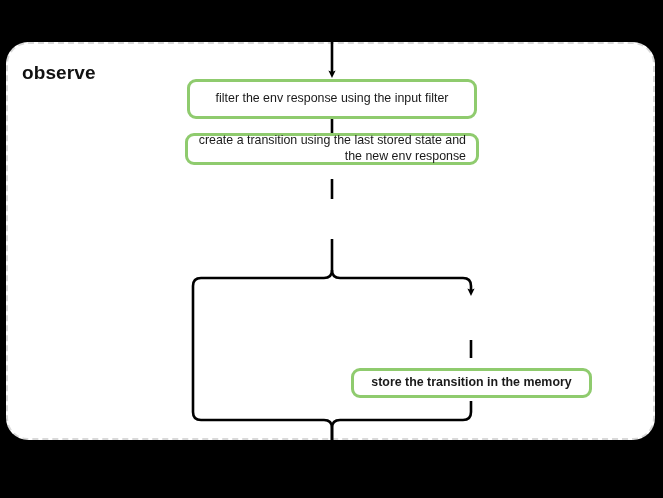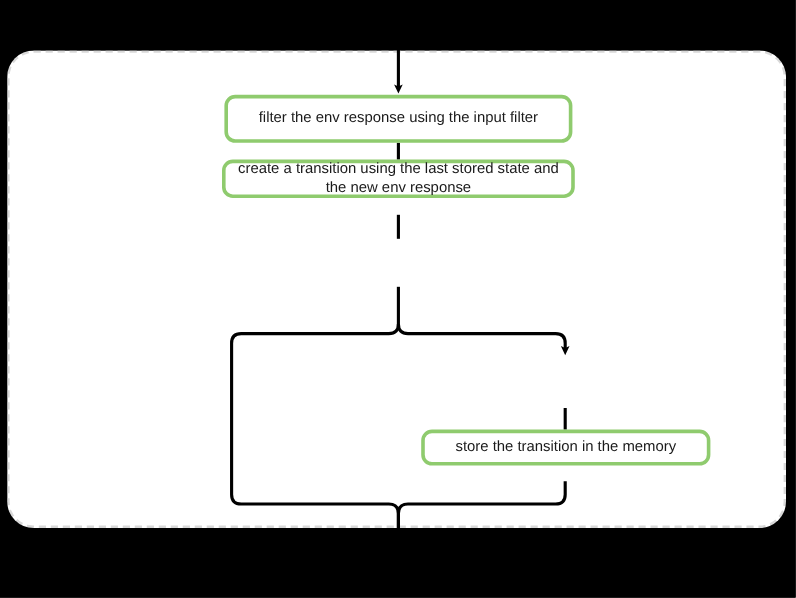--- a/index.html
+++ b/index.html
@@ -49,50 +49,51 @@
   
   .node {
     position: absolute;
     box-sizing: border-box;
     background: #ffffff;
     border: 3px solid #8fcb6e;
     border-radius: 9px;
     display: flex;
     align-items: center;
     justify-content: center;
-    text-align: center;
+    text-align: right;
     color: #1a1a1a;
     font-size: 12.4px;
     line-height: 1.28;
     padding: 12px 10px;
   }
   .node span { display: block; }
   #node-filter        { left: 187px; top: 79px;  width: 290px; height: 40px; }
   #node-create        { left: 185px; top: 133px; width: 294px; height: 32px; }
   #node-store-state   { left: 187px; top: 199px; width: 290px; height: 40px; }
   #node-intrinsic     { left: 351px; top: 297px; width: 241px; height: 43px; }
-  #node-store-mem     { left: 351px; top: 358px; width: 241px; height: 29px; }
+  #node-store-mem     { left: 351px; top: 368px; width: 241px; height: 29px; font-weight: bold; }
   
   #branch-label {
     position: absolute;
     left: 345px;
     top: 256px;
     font-size: 11.6px;
     font-weight: bold;
     color: #111111;
     white-space: nowrap;
   }
 </style>
 </head>
 <body>
 
 <div id="canvas">
 
   <div id="group-container"></div>
 
+  <div id="group-title">observe</div>
 
   <svg id="wires" viewBox="0 0 663 498" xmlns="http://www.w3.org/2000/svg">
     <defs>
       <marker id="arrowhead" markerWidth="9" markerHeight="9" refX="4.2" refY="4.2" orient="auto" markerUnits="userSpaceOnUse">
         <path d="M0.6,0.6 L8.2,4.2 L0.6,7.8 L2.3,4.2 Z" fill="#000000"></path>
       </marker>
     </defs>
 
     <path d="M332,22 L332,74" stroke="#000000" stroke-width="2.6" fill="none" marker-end="url(#arrowhead)"></path>
 

